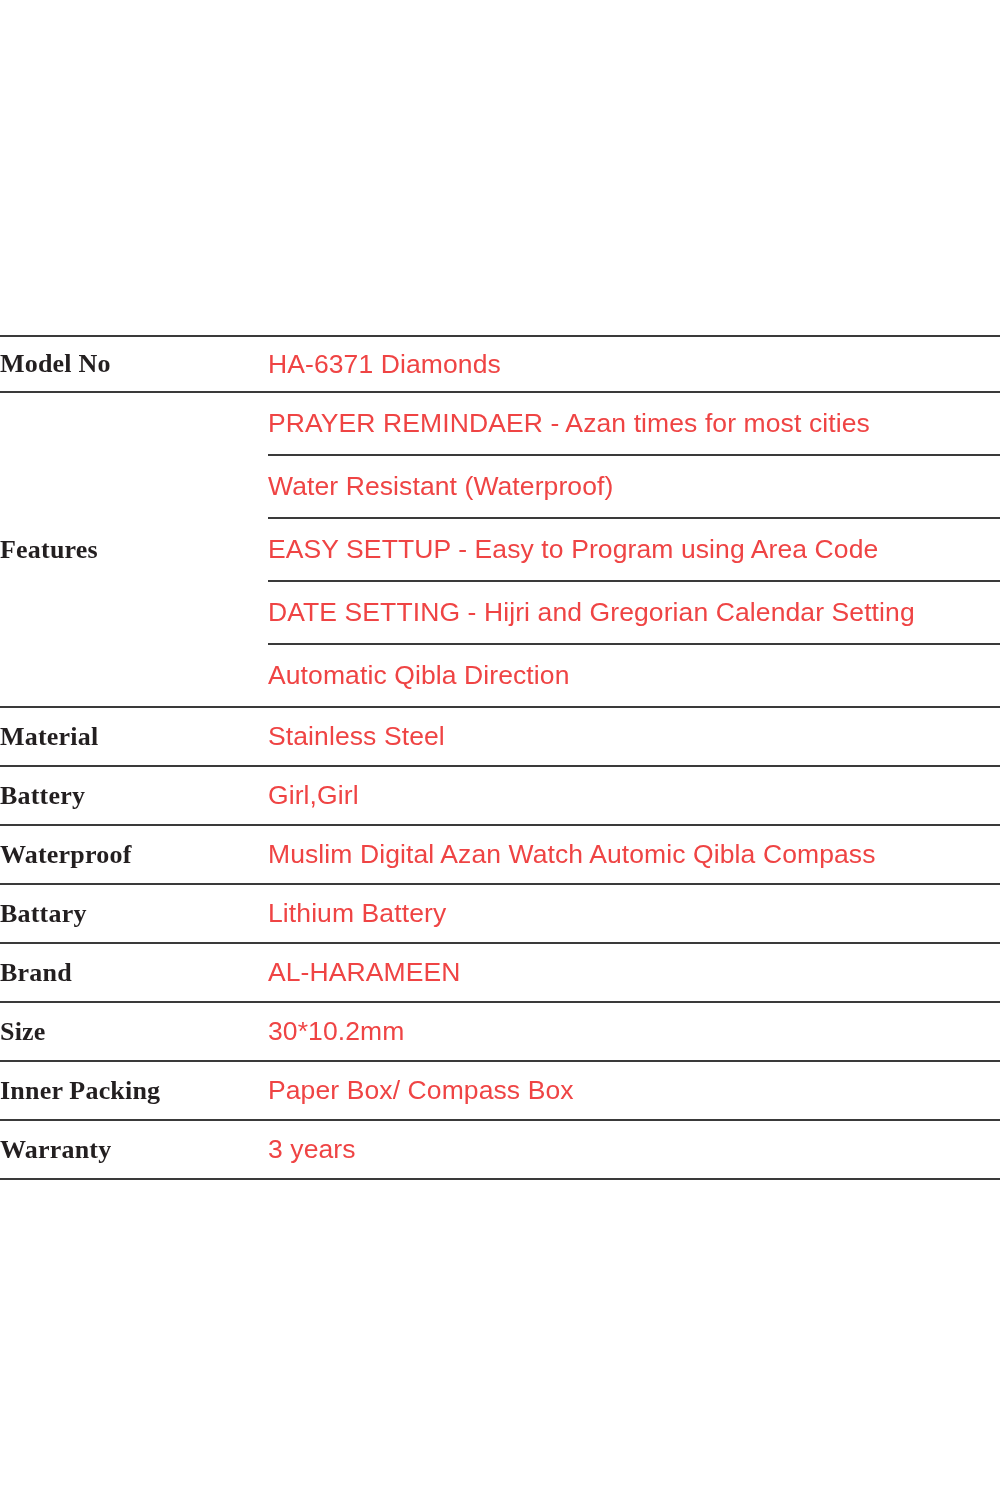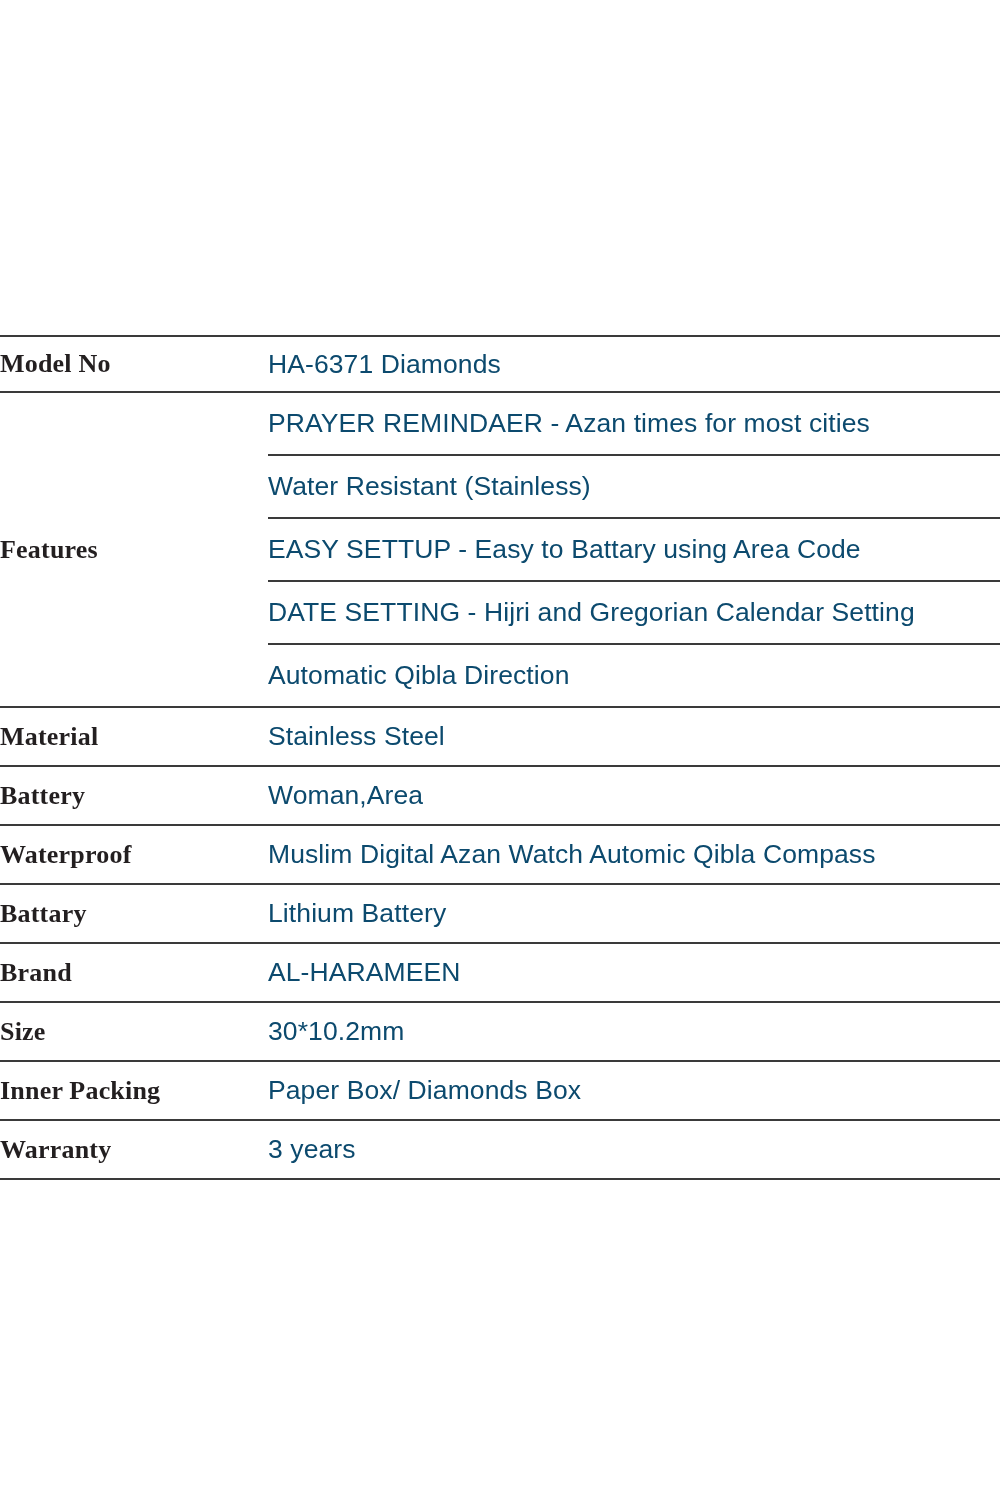--- a/index.html
+++ b/index.html
@@ -48,21 +48,21 @@
     font-size: 26px;
     color: #231f20;
     padding: 0 0 0 8px;
     letter-spacing: 0.2px;
   }
 
   td.value-cell {
     font-family: "Liberation Sans", sans-serif;
     font-weight: 400;
     font-size: 26.5px;
-    color: #0c4a6e;
+    color: #ef4444;
     padding: 0 0 0 31px;
     letter-spacing: 0.1px;
     white-space: nowrap;
   }
 
   
   tr.row-model td { height: 54px; }
   tr.row-feature td { height: 61px; }
   tr.row-standard td { height: 57px; }
 
@@ -97,26 +97,26 @@
       <tr class="row-feature">
         <td class="label-cell features-label" rowspan="5">
           <span class="label-text">Features</span>
         </td>
         <td class="value-cell">
           <span class="value-text">PRAYER REMINDAER - Azan times for most cities</span>
         </td>
       </tr>
       <tr class="row-feature">
         <td class="value-cell">
-          <span class="value-text">Water Resistant (Stainless)</span>
-        </td>
-      </tr>
-      <tr class="row-feature">
-        <td class="value-cell">
-          <span class="value-text">EASY SETTUP - Easy to  Battary using Area Code</span>
+          <span class="value-text">Water Resistant (Waterproof)</span>
+        </td>
+      </tr>
+      <tr class="row-feature">
+        <td class="value-cell">
+          <span class="value-text">EASY SETTUP - Easy to  Program using Area Code</span>
         </td>
       </tr>
       <tr class="row-feature">
         <td class="value-cell">
           <span class="value-text">DATE SETTING - Hijri and Gregorian Calendar Setting</span>
         </td>
       </tr>
       <tr class="row-feature last-feature">
         <td class="value-cell">
           <span class="value-text">Automatic Qibla Direction</span>
@@ -130,21 +130,21 @@
         <td class="value-cell">
           <span class="value-text">Stainless Steel</span>
         </td>
       </tr>
 
       <tr class="row-standard">
         <td class="label-cell">
           <span class="label-text">Battery</span>
         </td>
         <td class="value-cell">
-          <span class="value-text">Woman,Area</span>
+          <span class="value-text">Girl,Girl</span>
         </td>
       </tr>
 
       <tr class="row-standard">
         <td class="label-cell">
           <span class="label-text">Waterproof</span>
         </td>
         <td class="value-cell">
           <span class="value-text">Muslim Digital Azan Watch Automic Qibla Compass</span>
         </td>
@@ -175,21 +175,21 @@
         <td class="value-cell">
           <span class="value-text">30*10.2mm</span>
         </td>
       </tr>
 
       <tr class="row-standard">
         <td class="label-cell">
           <span class="label-text">Inner Packing</span>
         </td>
         <td class="value-cell">
-          <span class="value-text">Paper Box/ Diamonds Box</span>
+          <span class="value-text">Paper Box/ Compass Box</span>
         </td>
       </tr>
 
       <tr class="row-standard">
         <td class="label-cell">
           <span class="label-text">Warranty</span>
         </td>
         <td class="value-cell">
           <span class="value-text">3 years</span>
         </td>

